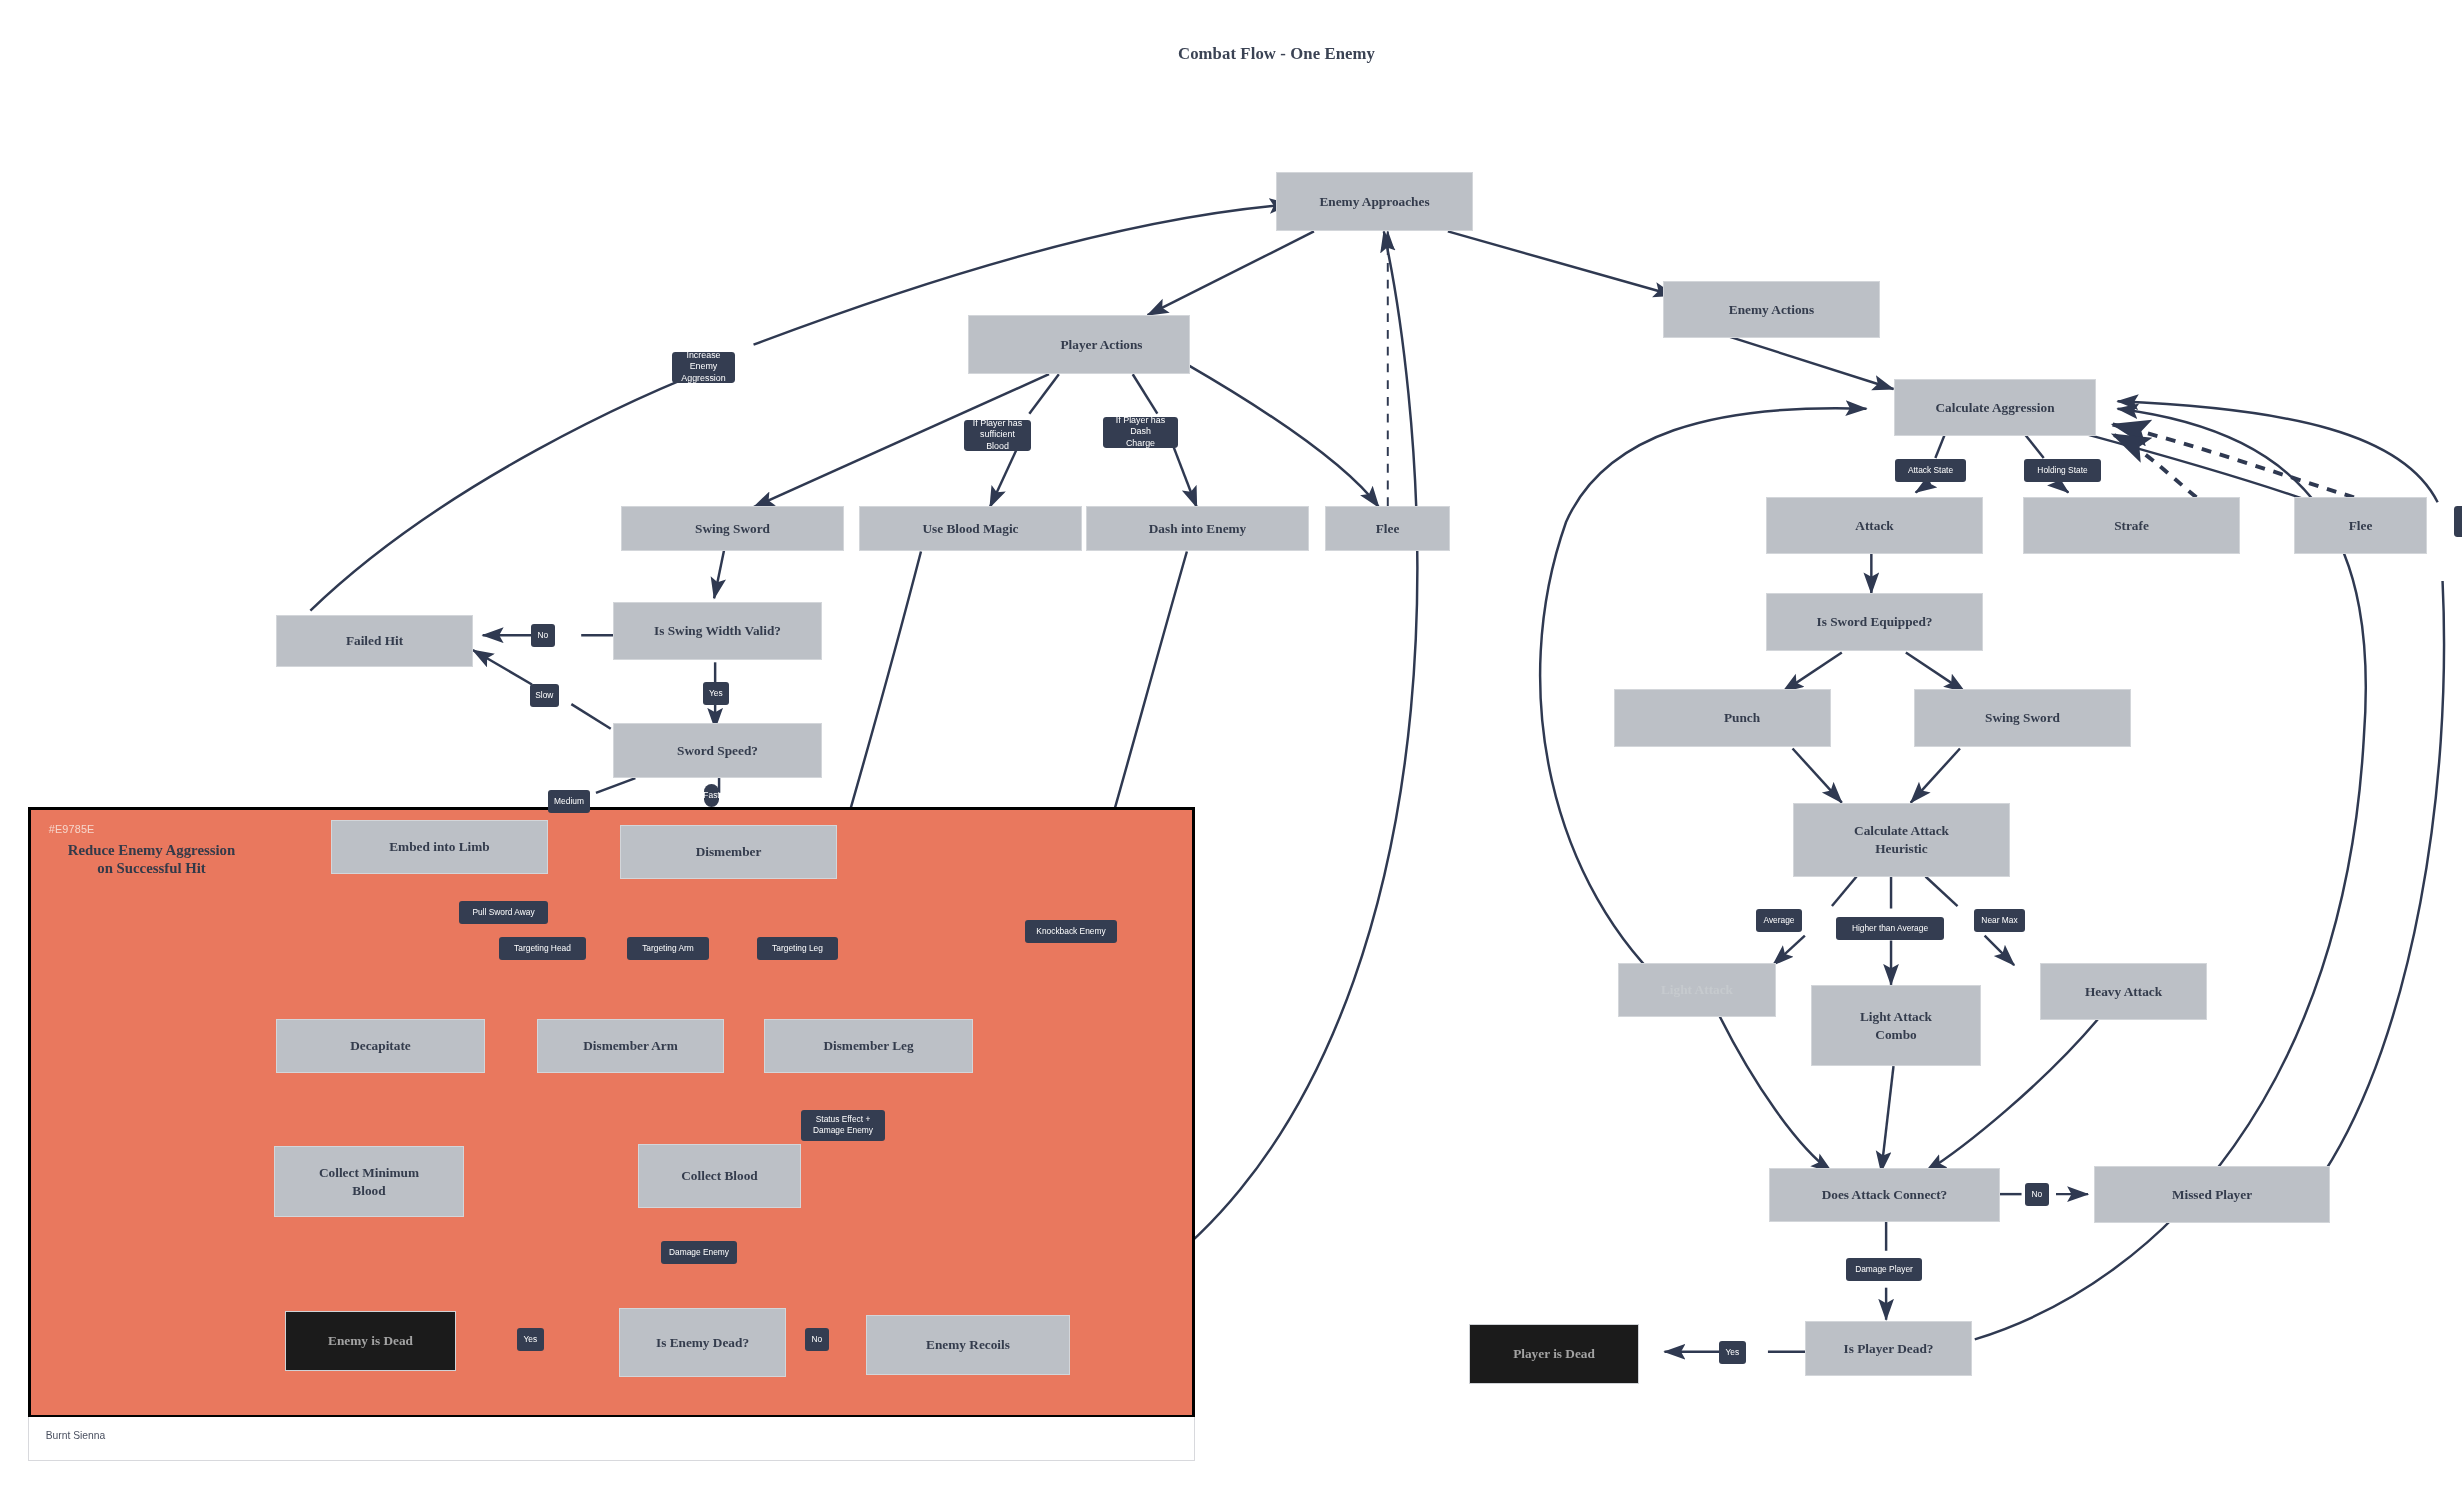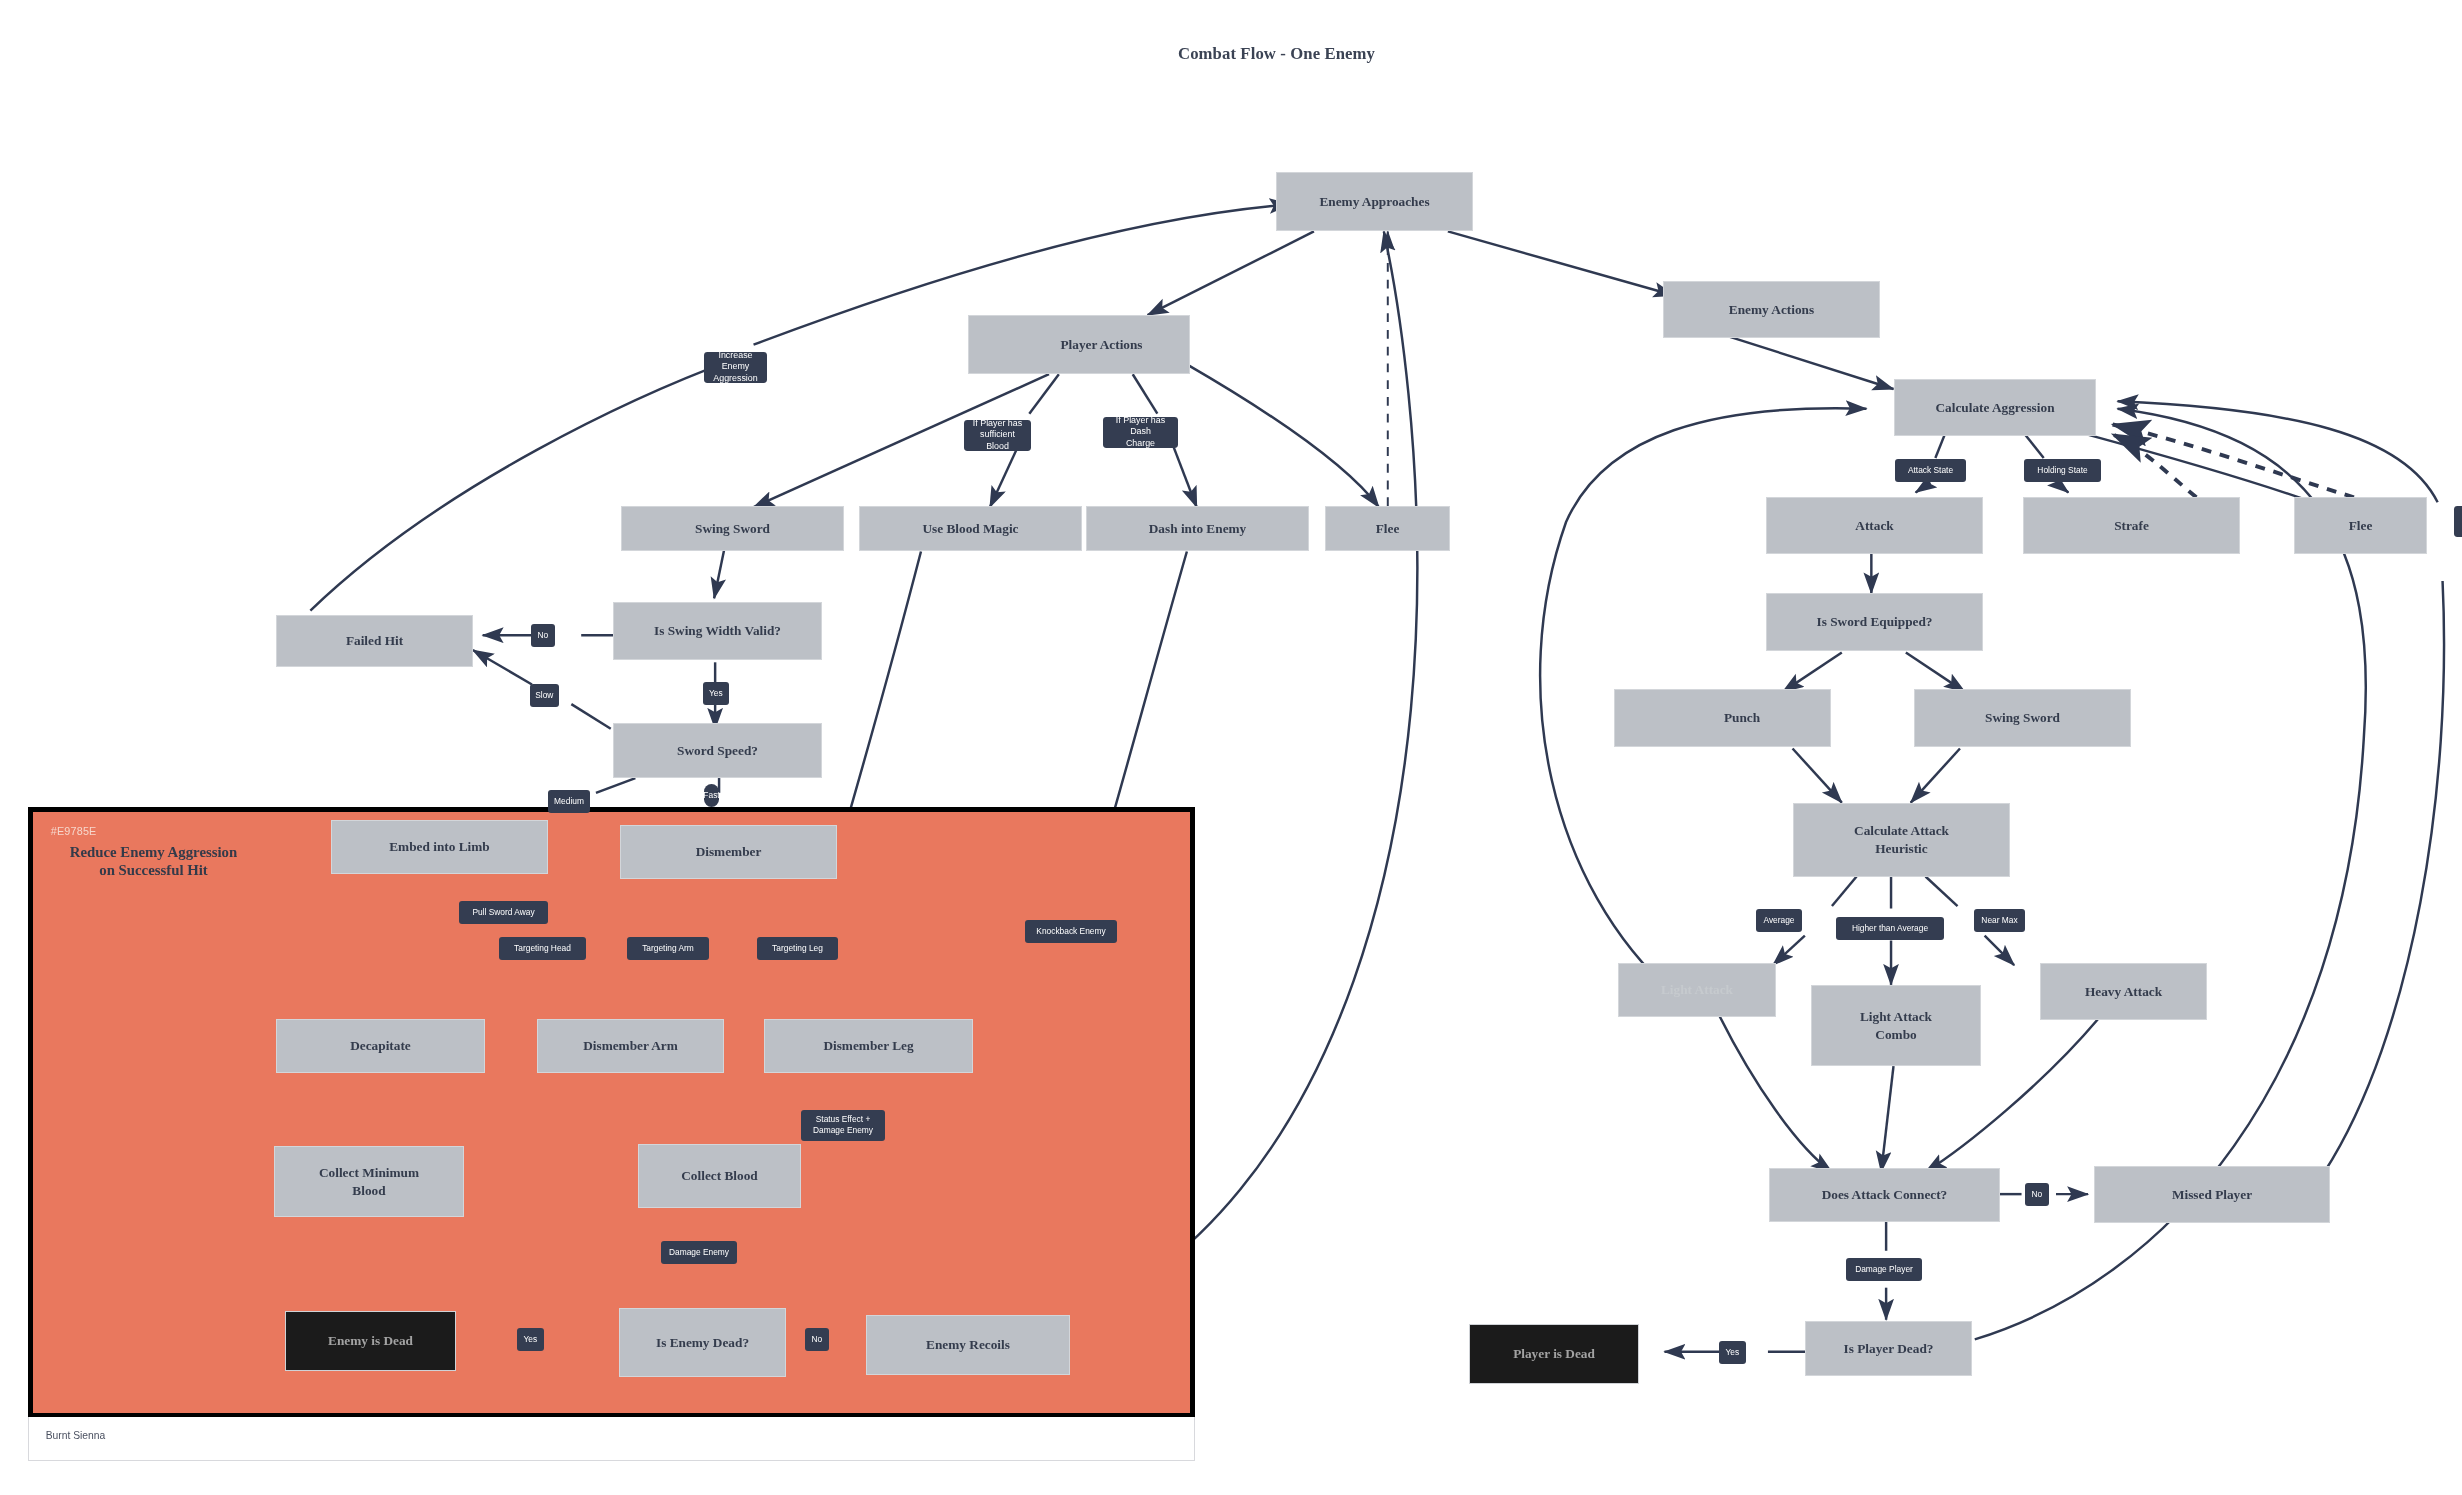--- a/index.html
+++ b/index.html
@@ -11,21 +11,21 @@
   #canvas{position:absolute;left:0;top:0;width:2553px;height:1495px;}
 
   #title{
     position:absolute;left:0;top:44px;width:2553px;text-align:center;
     font-family:"Liberation Serif", serif;
     font-weight:bold;font-size:16.7px;color:#3b4354;letter-spacing:0.1px;
   }
 
   
   .group{
-    position:absolute;background:#E9785E;border:5px solid #000000;
+    position:absolute;background:#E9785E;border:3px solid #000000;
     box-sizing:border-box;
   }
   .group-hex{
     position:absolute;left:17.7px;top:12.8px;
     font-family:"Liberation Sans", sans-serif;
     font-size:10.8px;color:#f6d7cc;letter-spacing:0.2px;
   }
   .group-title{
     position:absolute;left:0;top:30.5px;width:241px;text-align:center;
     font-family:"Liberation Serif", serif;font-weight:bold;
@@ -297,21 +297,21 @@
 <div class="node dark" style="left:285px;top:1311px;width:171px;height:60px;">Enemy is Dead</div>
 
 <div class="node" style="left:619px;top:1308px;width:167px;height:69px;">Is Enemy Dead?</div>
 
 <div class="node" style="left:866px;top:1315px;width:204px;height:60px;">Enemy Recoils</div>
 
 <div class="node dark" style="left:1469px;top:1324px;width:170px;height:60px;">Player is Dead</div>
 
 <div class="node" style="left:1805px;top:1321px;width:167px;height:55px;">Is Player Dead?</div>
 
-<div class="elabel" style="left:672px;top:352px;width:63px;height:30.5px;margin-left:32px;">Increase Enemy
+<div class="elabel" style="left:672px;top:352px;width:63px;height:30.5px;">Increase Enemy
 Aggression</div>
 
 <div class="elabel" style="left:964px;top:420px;width:67px;height:30.5px;">If Player has
 sufficient Blood</div>
 
 <div class="elabel" style="left:1103px;top:417px;width:75px;height:30.5px;">If Player has Dash
 Charge</div>
 
 <div class="elabel sm" style="left:531px;top:624px;width:23.6px;height:22.7px;">No</div>
 

